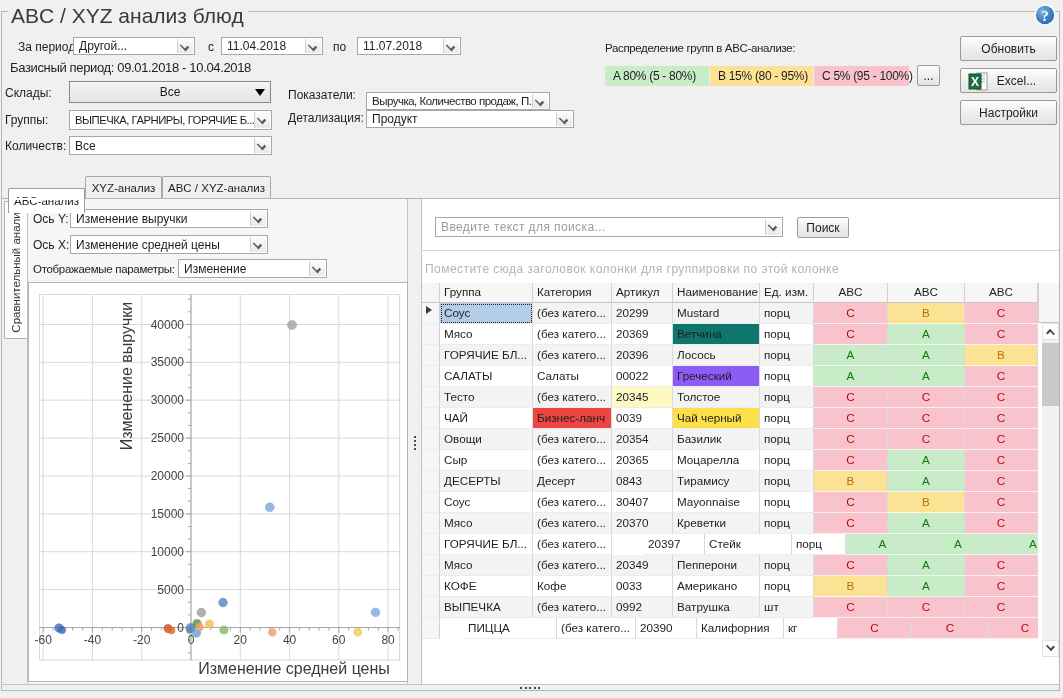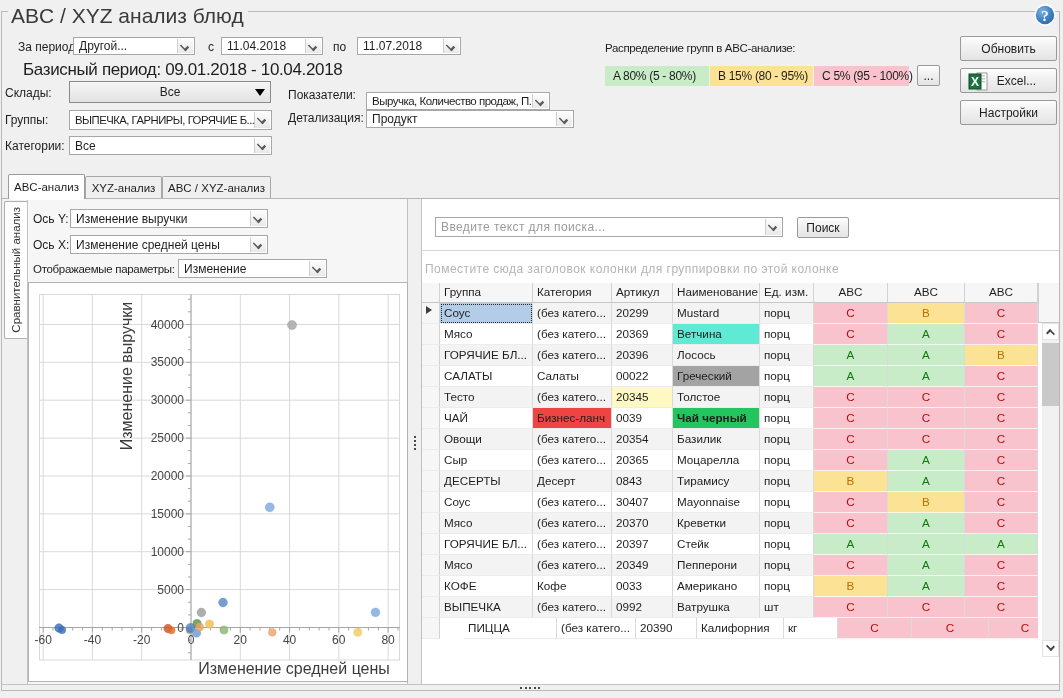--- a/index.html
+++ b/index.html
@@ -52,21 +52,21 @@
       <span class="chev"></span>
     </span>
   </div>
 <div class="lbl" style="left:333px;top:40px">по</div>
 <div class="combo" style="left:357px;top:37px;width:104px;height:18px">
     <span class="txt">11.07.2018</span>
     <span class="arrowbtn">
       <span class="chev"></span>
     </span>
   </div>
-<div class="lbl" style="left:23px;top:59.5px;font-size:17px;letter-spacing:-0.35px">Базисный период: 09.01.2018 - 10.04.2018</div>
+<div class="lbl" style="left:10px;top:59.5px;font-size:13px;letter-spacing:-0.35px">Базисный период: 09.01.2018 - 10.04.2018</div>
 
 <div class="lbl" style="left:5px;top:86px">Склады:</div>
 <div class="abs" style="left:69px;top:81px;width:202px;height:22px;background:linear-gradient(#f5f5f5,#e3e3e3);border:1px solid #8a8a8a;font-size:12px;color:#1e1e1e;display:flex;align-items:center;justify-content:center">Все</div>
 <div class="abs" style="left:255px;top:89px;width:0;height:0;border-left:5.5px solid transparent;border-right:5.5px solid transparent;border-top:7.5px solid #000"></div>
 <div class="lbl" style="left:288px;top:88px">Показатели:</div>
 <div class="combo" style="left:366px;top:92px;width:184px;height:18px">
     <span class="txt" style="font-size:11.5px;letter-spacing:-0.5px">Выручка, Количество продаж, П...</span>
     <span class="arrowbtn">
       <span class="chev"></span>
     </span>
@@ -78,21 +78,21 @@
       <span class="chev"></span>
     </span>
   </div>
 <div class="lbl" style="left:288px;top:111px">Детализация:</div>
 <div class="combo" style="left:366px;top:110px;width:208px;height:18px">
     <span class="txt">Продукт</span>
     <span class="arrowbtn">
       <span class="chev"></span>
     </span>
   </div>
-<div class="lbl" style="left:5px;top:139px">Категории:</div>
+<div class="lbl" style="left:5px;top:139px">Количеств:</div>
 <div class="combo" style="left:69px;top:136px;width:203px;height:19px">
     <span class="txt">Все</span>
     <span class="arrowbtn">
       <span class="chev"></span>
     </span>
   </div>
 
 <div class="lbl" style="left:605px;top:42px;font-size:11.5px;letter-spacing:-0.35px">Распределение групп в ABC-анализе:</div>
 <div class="swatch" style="left:605px;top:66px;width:104px;background:#c8ebc8">A 80% (5 - 80%)</div>
 <div class="swatch" style="left:710px;top:66px;width:103px;background:#fbe294">B 15% (80 - 95%)</div>
@@ -107,21 +107,21 @@
       <rect x="11" y="7" width="6" height="1.5" fill="#c8c8c8"></rect>
       <rect x="11" y="10" width="6" height="1.5" fill="#c8c8c8"></rect>
 <rect x="1" y="3" width="12" height="15" fill="#1f7244"></rect>
 <rect x="1" y="3" width="12" height="15" fill="none" stroke="#0e4f2b" stroke-width="1"></rect>
 <text x="7" y="15" font-size="12" font-weight="bold" fill="#fff" text-anchor="middle" font-family="Liberation Sans,sans-serif">X</text>
 </svg>
 <span style="margin-left:16px">Excel...</span>
   </div>
 <div class="btn" style="left:960px;top:100px;width:97px;height:25px">Настройки</div>
 
-<div class="tab" style="left:8px;top:174px;width:77px;height:25px;background:#fff;border:1px solid #9c9c9c;border-bottom:none;border-radius:2px 2px 0 0;z-index:3">ABC-анализ</div>
+<div class="tab" style="left:8px;top:188px;width:77px;height:25px;background:#fff;border:1px solid #9c9c9c;border-bottom:none;border-radius:2px 2px 0 0;z-index:3">ABC-анализ</div>
 <div class="tab" style="left:85px;top:176px;width:77px;height:22px;background:#efefef;border:1px solid #a8a8a8;border-bottom:none;border-radius:2px 2px 0 0">XYZ-анализ</div>
 <div class="tab" style="left:162px;top:176px;width:109px;height:22px;background:#efefef;border:1px solid #a8a8a8;border-bottom:none;border-radius:2px 2px 0 0">ABC / XYZ-анализ</div>
 
 <div class="abs" style="left:1px;top:198px;width:1059px;height:1px;background:#b5b5b5"></div>
 <div class="abs" style="left:9px;top:198px;width:75px;height:2px;background:#fff;z-index:4"></div>
 
 <div class="abs" style="left:4px;top:201px;width:23px;height:138px;background:#fdfdfd;border:1px solid #b0b0b0;border-right:none;border-radius:2px 0 0 2px"></div>
 <div class="abs" style="left:4px;top:201px;width:23px;height:138px;display:flex;align-items:center;justify-content:center">
     <span style="font-size:11.5px;color:#333;writing-mode:vertical-rl;transform:rotate(180deg);white-space:nowrap">Сравнительный анализ</span>
   </div>
@@ -255,21 +255,21 @@
 <div style="width:54px;background:#f3f3f3;">порц</div>
 <div class="abc" style="width:74px;background:#f8c3cc;color:#b40b0b;border-bottom:1px solid rgba(255,255,255,.75)">C</div>
 <div class="abc" style="width:77px;background:#fbe294;color:#bd7100;border-bottom:1px solid rgba(255,255,255,.75)">B</div>
 <div class="abc" style="width:73px;background:#f8c3cc;color:#b40b0b;border-bottom:1px solid rgba(255,255,255,.75)">C</div>
 </div>
 <div class="trow">
 <div style="width:18px;background:#f6f6f6;border-right:1px solid #d2d2d2;padding:0"></div>
 <div style="width:93px;background:#ffffff;">Мясо</div>
 <div style="width:79px;background:#ffffff;">(без катего...</div>
 <div style="width:61px;background:#ffffff;">20369</div>
-<div style="width:87px;background:#5eead4;">Ветчина</div>
+<div style="width:87px;background:#0f766e;">Ветчина</div>
 <div style="width:54px;background:#ffffff;">порц</div>
 <div class="abc" style="width:74px;background:#f8c3cc;color:#b40b0b;border-bottom:1px solid rgba(255,255,255,.75)">C</div>
 <div class="abc" style="width:77px;background:#c8ebc8;color:#13790f;border-bottom:1px solid rgba(255,255,255,.75)">A</div>
 <div class="abc" style="width:73px;background:#f8c3cc;color:#b40b0b;border-bottom:1px solid rgba(255,255,255,.75)">C</div>
 </div>
 <div class="trow">
 <div style="width:18px;background:#f6f6f6;border-right:1px solid #d2d2d2;padding:0"></div>
 <div style="width:93px;background:#f3f3f3;">ГОРЯЧИЕ БЛ...</div>
 <div style="width:79px;background:#f3f3f3;">(без катего...</div>
 <div style="width:61px;background:#f3f3f3;">20396</div>
@@ -277,21 +277,21 @@
 <div style="width:54px;background:#f3f3f3;">порц</div>
 <div class="abc" style="width:74px;background:#c8ebc8;color:#13790f;border-bottom:1px solid rgba(255,255,255,.75)">A</div>
 <div class="abc" style="width:77px;background:#c8ebc8;color:#13790f;border-bottom:1px solid rgba(255,255,255,.75)">A</div>
 <div class="abc" style="width:73px;background:#fbe294;color:#bd7100;border-bottom:1px solid rgba(255,255,255,.75)">B</div>
 </div>
 <div class="trow">
 <div style="width:18px;background:#f6f6f6;border-right:1px solid #d2d2d2;padding:0"></div>
 <div style="width:93px;background:#ffffff;">САЛАТЫ</div>
 <div style="width:79px;background:#ffffff;">Салаты</div>
 <div style="width:61px;background:#ffffff;">00022</div>
-<div style="width:87px;background:#a3a3a3;">Греческий</div>
+<div style="width:87px;background:#8b5cf6;">Греческий</div>
 <div style="width:54px;background:#ffffff;">порц</div>
 <div class="abc" style="width:74px;background:#c8ebc8;color:#13790f;border-bottom:1px solid rgba(255,255,255,.75)">A</div>
 <div class="abc" style="width:77px;background:#c8ebc8;color:#13790f;border-bottom:1px solid rgba(255,255,255,.75)">A</div>
 <div class="abc" style="width:73px;background:#f8c3cc;color:#b40b0b;border-bottom:1px solid rgba(255,255,255,.75)">C</div>
 </div>
 <div class="trow">
 <div style="width:18px;background:#f6f6f6;border-right:1px solid #d2d2d2;padding:0"></div>
 <div style="width:93px;background:#f3f3f3;">Тесто</div>
 <div style="width:79px;background:#f3f3f3;">(без катего...</div>
 <div style="width:61px;background:#fef9c3;">20345</div>
@@ -299,21 +299,21 @@
 <div style="width:54px;background:#f3f3f3;">порц</div>
 <div class="abc" style="width:74px;background:#f8c3cc;color:#b40b0b;border-bottom:1px solid rgba(255,255,255,.75)">C</div>
 <div class="abc" style="width:77px;background:#f8c3cc;color:#b40b0b;border-bottom:1px solid rgba(255,255,255,.75)">C</div>
 <div class="abc" style="width:73px;background:#f8c3cc;color:#b40b0b;border-bottom:1px solid rgba(255,255,255,.75)">C</div>
 </div>
 <div class="trow">
 <div style="width:18px;background:#f6f6f6;border-right:1px solid #d2d2d2;padding:0"></div>
 <div style="width:93px;background:#ffffff;">ЧАЙ</div>
 <div style="width:79px;background:#ef4444;">Бизнес-ланч</div>
 <div style="width:61px;background:#ffffff;">0039</div>
-<div style="width:87px;background:#22c55e;font-weight:bold;">Чай черный</div>
+<div style="width:87px;background:#fde047;">Чай черный</div>
 <div style="width:54px;background:#ffffff;">порц</div>
 <div class="abc" style="width:74px;background:#f8c3cc;color:#b40b0b;border-bottom:1px solid rgba(255,255,255,.75)">C</div>
 <div class="abc" style="width:77px;background:#f8c3cc;color:#b40b0b;border-bottom:1px solid rgba(255,255,255,.75)">C</div>
 <div class="abc" style="width:73px;background:#f8c3cc;color:#b40b0b;border-bottom:1px solid rgba(255,255,255,.75)">C</div>
 </div>
 <div class="trow">
 <div style="width:18px;background:#f6f6f6;border-right:1px solid #d2d2d2;padding:0"></div>
 <div style="width:93px;background:#f3f3f3;">Овощи</div>
 <div style="width:79px;background:#f3f3f3;">(без катего...</div>
 <div style="width:61px;background:#f3f3f3;">20354</div>
@@ -364,21 +364,21 @@
 <div style="width:87px;background:#f3f3f3;">Креветки</div>
 <div style="width:54px;background:#f3f3f3;">порц</div>
 <div class="abc" style="width:74px;background:#f8c3cc;color:#b40b0b;border-bottom:1px solid rgba(255,255,255,.75)">C</div>
 <div class="abc" style="width:77px;background:#c8ebc8;color:#13790f;border-bottom:1px solid rgba(255,255,255,.75)">A</div>
 <div class="abc" style="width:73px;background:#f8c3cc;color:#b40b0b;border-bottom:1px solid rgba(255,255,255,.75)">C</div>
 </div>
 <div class="trow">
 <div style="width:18px;background:#f6f6f6;border-right:1px solid #d2d2d2;padding:0"></div>
 <div style="width:93px;background:#ffffff;">ГОРЯЧИЕ БЛ...</div>
 <div style="width:79px;background:#ffffff;">(без катего...</div>
-<div style="width:61px;background:#ffffff;">20397</div>
+<div style="width:61px;background:#ffffff;margin-left:32px;">20397</div>
 <div style="width:87px;background:#ffffff;">Стейк</div>
 <div style="width:54px;background:#ffffff;">порц</div>
 <div class="abc" style="width:74px;background:#c8ebc8;color:#13790f;border-bottom:1px solid rgba(255,255,255,.75)">A</div>
 <div class="abc" style="width:77px;background:#c8ebc8;color:#13790f;border-bottom:1px solid rgba(255,255,255,.75)">A</div>
 <div class="abc" style="width:73px;background:#c8ebc8;color:#13790f;border-bottom:1px solid rgba(255,255,255,.75)">A</div>
 </div>
 <div class="trow">
 <div style="width:18px;background:#f6f6f6;border-right:1px solid #d2d2d2;padding:0"></div>
 <div style="width:93px;background:#f3f3f3;">Мясо</div>
 <div style="width:79px;background:#f3f3f3;">(без катего...</div>

